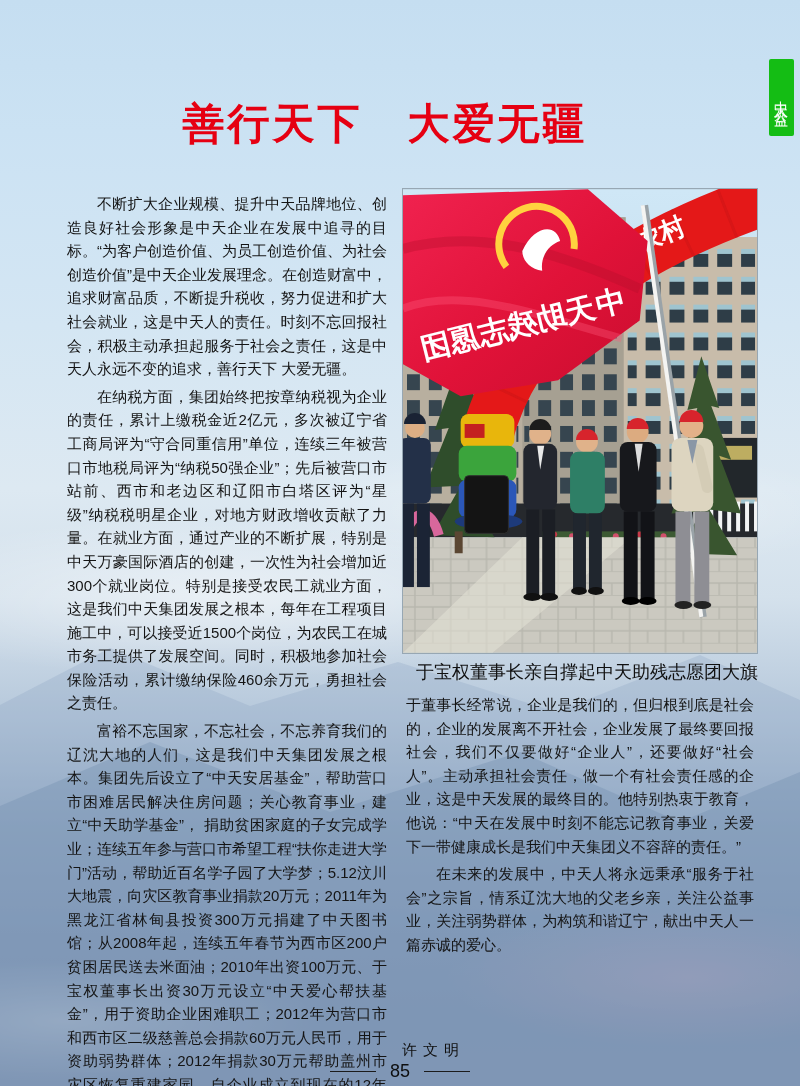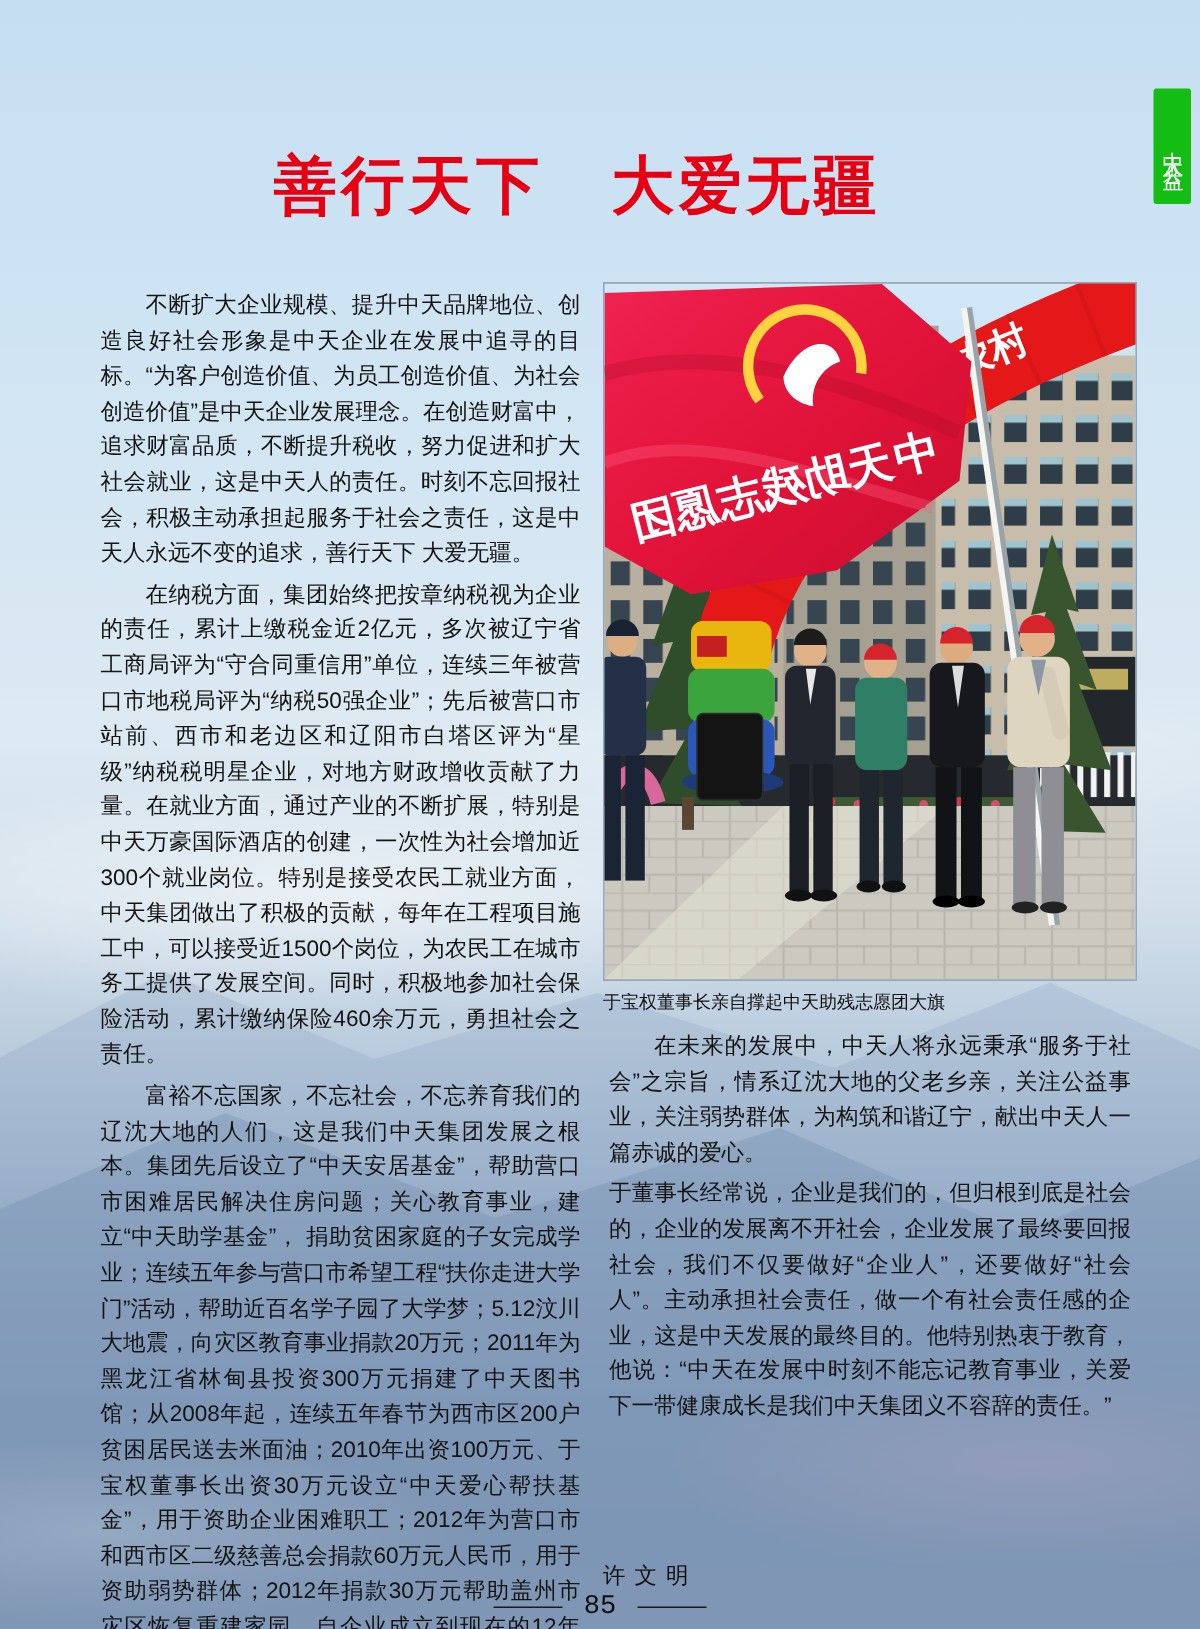--- a/index.html
+++ b/index.html
@@ -33,28 +33,28 @@
   p.body{
     margin:4px;font-size:15px;line-height:23.6px;text-align:justify;
     color:#141414;
   }
   p.body[data-indent="true"]{text-indent:2em;}
   .photo-frame{
     width:356px;height:466px;box-sizing:border-box;
     border:1px solid #97a7b3;background:#aebfca;display:block;
   }
   .photo-caption{
-    margin:6px 0 9px;text-align:left;font-size:12px;color:#101010;
+    margin:6px 0 9px;text-align:right;font-size:18px;color:#101010;
   }
   .footer{
     position:absolute;top:1049px;left:0;width:800px;
     display:flex;align-items:center;justify-content:center;gap:14px;
   }
   .rule{width:46px;border-top:1.5px solid #1b1b1b;height:0;}
-  .page-num{font-size:18px;color:#0e0e0e;font-family:Liberation Mono, monospace;}
+  .page-num{font-size:18px;color:#0e0e0e;}
   .author{
     position:absolute;top:1029px;left:402px;width:336px;text-align:left;
     font-size:15px;color:#101010;letter-spacing:6px;
     font-family:"DejaVu Serif", serif;
   }
 </style>
 </head>
 <body>
 
 <svg class="bg-mountains" width="800" height="1086" viewBox="0 0 800 1086">
@@ -67,21 +67,21 @@
   <div class="side-tab">
     <span>中天公益</span>
   </div>
 
   <div class="page-title">善行天下　大爱无疆</div>
 
   <div class="col-left">
 
       <p class="body" data-indent="true">不断扩大企业规模、提升中天品牌地位、创造良好社会形象是中天企业在发展中追寻的目标。“为客户创造价值、为员工创造价值、为社会创造价值”是中天企业发展理念。在创造财富中，追求财富品质，不断提升税收，努力促进和扩大社会就业，这是中天人的责任。时刻不忘回报社会，积极主动承担起服务于社会之责任，这是中天人永远不变的追求，善行天下 大爱无疆。</p>
 
-      <p class="body" data-indent="true">在纳税方面，集团始终把按章纳税视为企业的责任，累计上缴税金近2亿元，多次被辽宁省工商局评为“守合同重信用”单位，连续三年被营口市地税局评为“纳税50强企业”；先后被营口市站前、西市和老边区和辽阳市白塔区评为“星级”纳税税明星企业，对地方财政增收贡献了力量。在就业方面，通过产业的不断扩展，特别是中天万豪国际酒店的创建，一次性为社会增加近300个就业岗位。特别是接受农民工就业方面，中天集团做出了积极的贡献，每年在工程项目施工中，可以接受近1500个岗位，为农民工在城市务工提供了发展空间。同时，积极地参加社会保险活动，累计缴纳保险460余万元，勇担社会之责任。</p>
+      <p class="body" data-indent="true">在纳税方面，集团始终把按章纳税视为企业的责任，累计上缴税金近2亿元，多次被辽宁省工商局评为“守合同重信用”单位，连续三年被营口市地税局评为“纳税50强企业”；先后被营口市站前、西市和老边区和辽阳市白塔区评为“星级”纳税税明星企业，对地方财政增收贡献了力量。在就业方面，通过产业的不断扩展，特别是中天万豪国际酒店的创建，一次性为社会增加近300个就业岗位。特别是接受农民工就业方面，这是我们中天集团发展之根本，每年在工程项目施工中，可以接受近1500个岗位，为农民工在城市务工提供了发展空间。同时，积极地参加社会保险活动，累计缴纳保险460余万元，勇担社会之责任。</p>
 
       <p class="body" data-indent="true">富裕不忘国家，不忘社会，不忘养育我们的辽沈大地的人们，这是我们中天集团发展之根本。集团先后设立了“中天安居基金”，帮助营口市困难居民解决住房问题；关心教育事业，建立“中天助学基金”， 捐助贫困家庭的子女完成学业；连续五年参与营口市希望工程“扶你走进大学门”活动，帮助近百名学子园了大学梦；5.12汶川大地震，向灾区教育事业捐款20万元；2011年为黑龙江省林甸县投资300万元捐建了中天图书馆；从2008年起，连续五年春节为西市区200户贫困居民送去米面油；2010年出资100万元、于宝权董事长出资30万元设立“中天爱心帮扶基金”，用于资助企业困难职工；2012年为营口市和西市区二级慈善总会捐款60万元人民币，用于资助弱势群体；2012年捐款30万元帮助盖州市灾区恢复重建家园。自企业成立到现在的12年间，于宝权董事长个人及中天企业对社会的各项慈善公益捐助累计近1000万元。</p>
 
     </div>
 
   <div class="col-right">
 
     <svg class="photo-frame" viewBox="0 0 356 466">
       <defs>
         <linearGradient id="skyg" x1="0" y1="0" x2="0" y2="1">
@@ -243,23 +243,23 @@
             <ellipse cx="301" cy="418" rx="9" ry="4" fill="#222"></ellipse>
         </g>
       </g>
     </svg>
 
     <div class="photo-caption">于宝权董事长亲自撑起中天助残志愿团大旗</div>
 
     <div>
 
 
+        <p class="body" data-indent="false">于董事长经常说，企业是我们的，但归根到底是社会的，企业的发展离不开社会，企业发展了最终要回报社会，我们不仅要做好“企业人”，还要做好“社会人”。主动承担社会责任，做一个有社会责任感的企业，这是中天发展的最终目的。他特别热衷于教育，他说：“中天在发展中时刻不能忘记教育事业，关爱下一带健康成长是我们中天集团义不容辞的责任。”</p>
+
         <p class="body" data-indent="true">在未来的发展中，中天人将永远秉承“服务于社会”之宗旨，情系辽沈大地的父老乡亲，关注公益事业，关注弱势群体，为构筑和谐辽宁，献出中天人一篇赤诚的爱心。</p>
-
-        <p class="body" data-indent="false">于董事长经常说，企业是我们的，但归根到底是社会的，企业的发展离不开社会，企业发展了最终要回报社会，我们不仅要做好“企业人”，还要做好“社会人”。主动承担社会责任，做一个有社会责任感的企业，这是中天发展的最终目的。他特别热衷于教育，他说：“中天在发展中时刻不能忘记教育事业，关爱下一带健康成长是我们中天集团义不容辞的责任。”</p>
       </div>
   </div>
 
   <div class="author">许文明</div>
 
   <div class="footer">
     <div class="rule"></div>
     <div class="page-num">85</div>
     <div class="rule"></div>
   </div>

